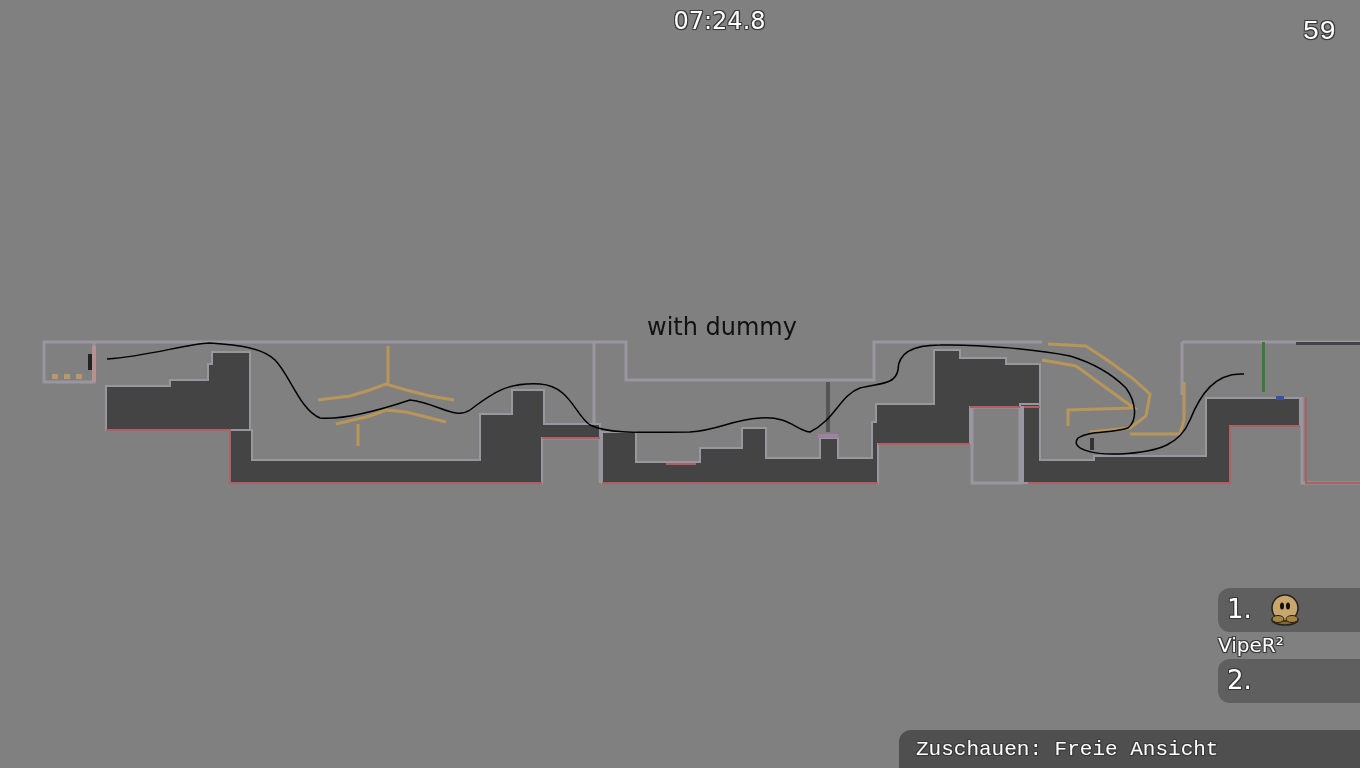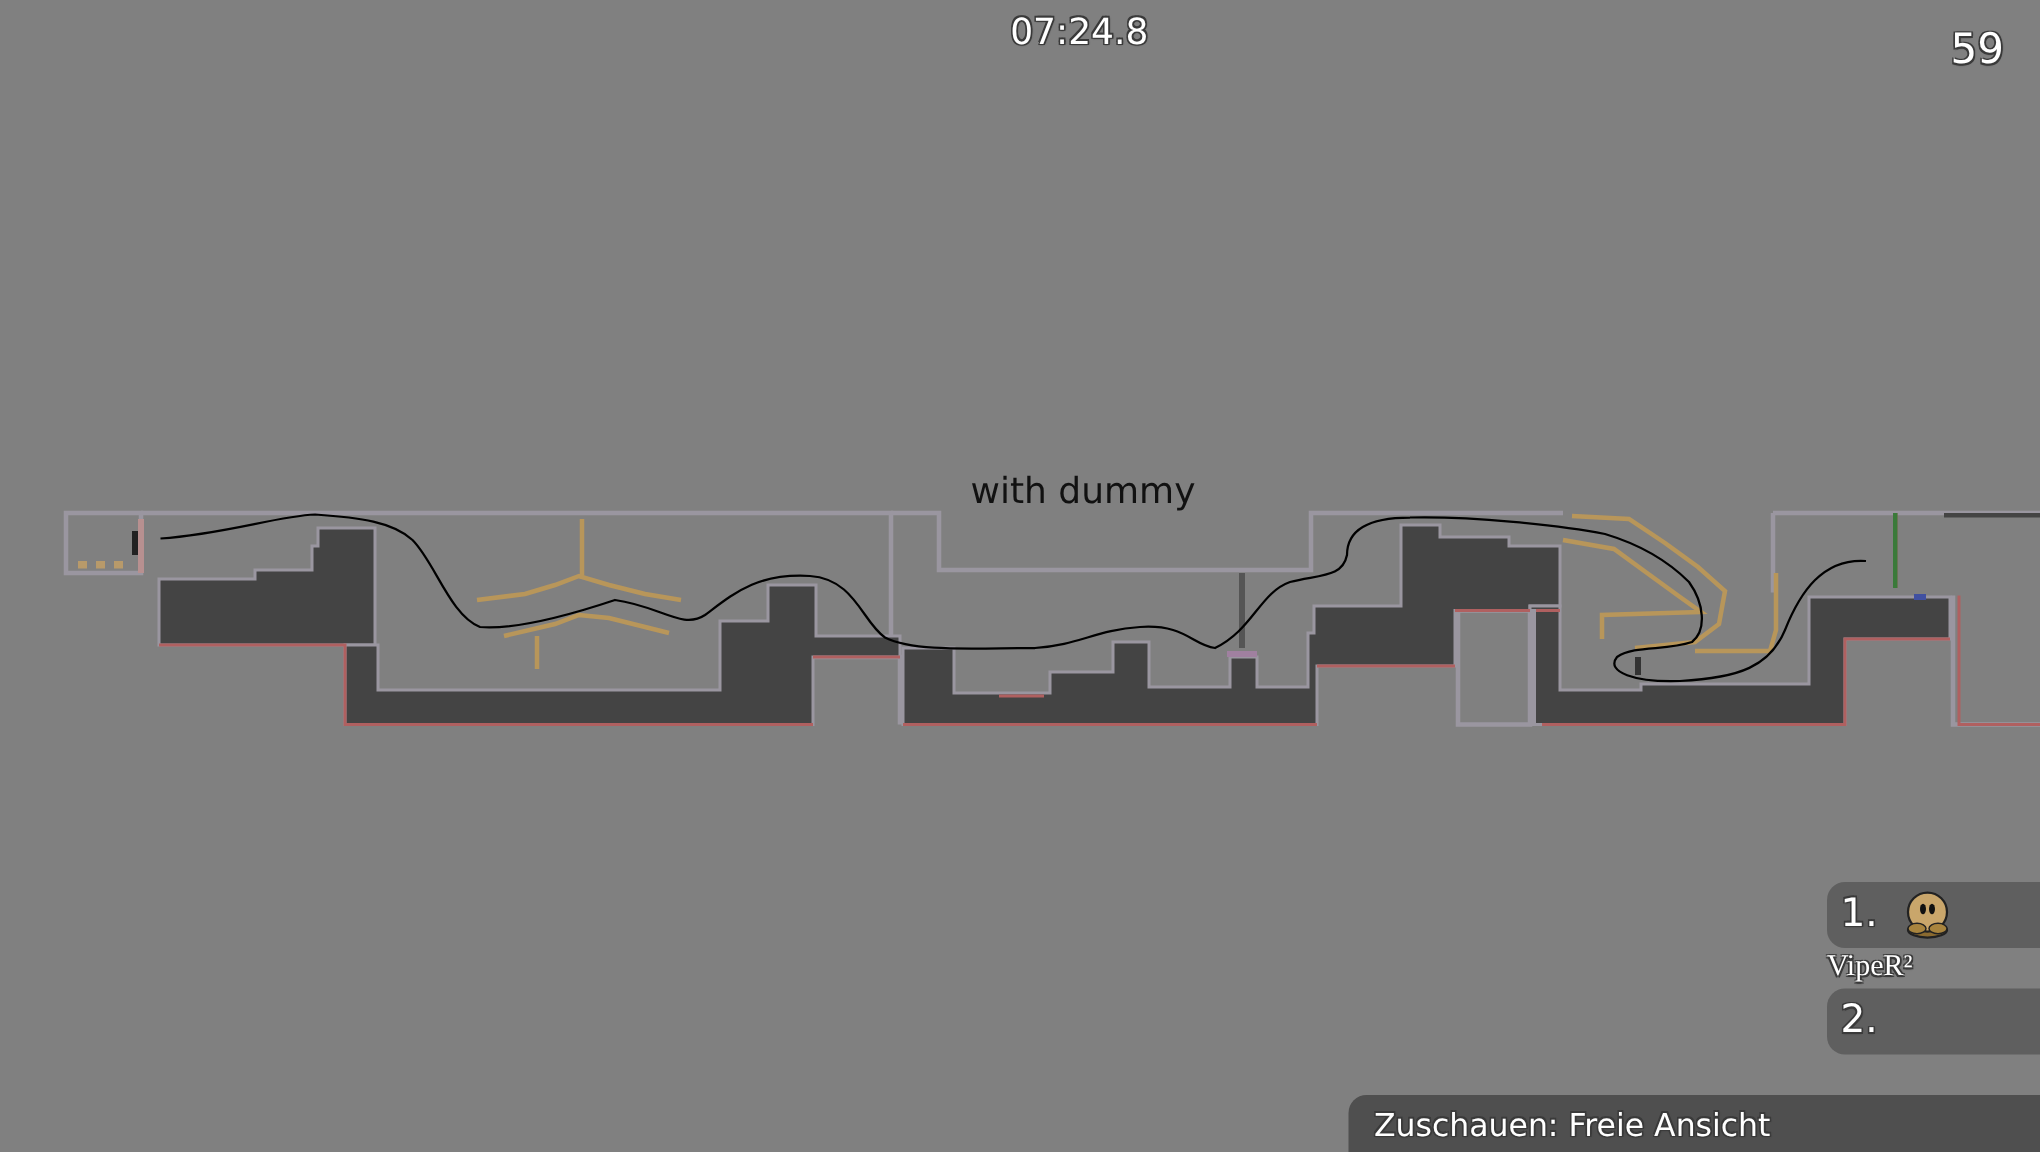--- a/index.html
+++ b/index.html
@@ -7,37 +7,37 @@
     width:1360px; height:768px; overflow:hidden; position:relative;
     background:#808080;
     font-family:"DejaVu Sans", sans-serif;
   }
   .outline {
     color:#fff;
     text-shadow: -1px -1px 0 #3a3a3a, 1px -1px 0 #3a3a3a, -1px 1px 0 #3a3a3a, 1px 1px 0 #3a3a3a,
                  0 1px 1px #3a3a3a, 1px 0 1px #3a3a3a;
   }
   #timer { position:absolute; left:0; width:1343px; top:7px; text-align:center; font-size:24px;padding-left:48px; }
-  #fps { position:absolute; right:24px; top:16px; font-size:28px; }
+  #fps { position:absolute; right:24px; top:16px; font-size:28px;font-family:Liberation Mono, monospace; }
   #map { position:absolute; left:0; top:0; }
   #map-label { position:absolute; left:647px; top:313px; font-size:24px; color:#111;text-align:center; }
   .rank-row {
     position:absolute; left:1218px; width:150px; height:44px;
     background:#5f5f5f; border-radius:12px 0 0 12px;
   }
   .rank-num { position:absolute; left:9px; top:6px; font-size:26px; }
   .rank-avatar { position:absolute; left:50px; top:4px; width:34px; height:34px; }
   #rank1 { top:588px; }
   #rank2 { top:659px; }
-  #rank1-name { position:absolute; left:1218px; top:633px; font-size:20px;font-family:Liberation Serif, serif; }
+  #rank1-name { position:absolute; left:1218px; top:633px; font-size:20px; }
   #spec-bar {
     position:absolute; left:899px; top:730px; width:470px; height:40px;
     background:#4f4f4f; border-radius:12px 0 0 0;
   }
-  #spec-text { position:absolute; left:17px; top:8px; font-size:21px; }
+  #spec-text { position:absolute; left:17px; top:8px; font-size:21px;font-family:Liberation Mono, monospace; }
 </style>
 </head>
 <body>
 
 <svg id="map" width="1360" height="768" viewBox="0 0 1360 768">
   <g fill="none" stroke="#9a96a0" stroke-width="3">
     <rect x="44" y="342" width="50" height="40"></rect>
     <polyline points="94,342 594,342 594,432"></polyline>
     <polyline points="594,342 626,342 626,380 874,380 874,342 1042,342"></polyline>
     <polyline points="1182,342 1360,342"></polyline>

